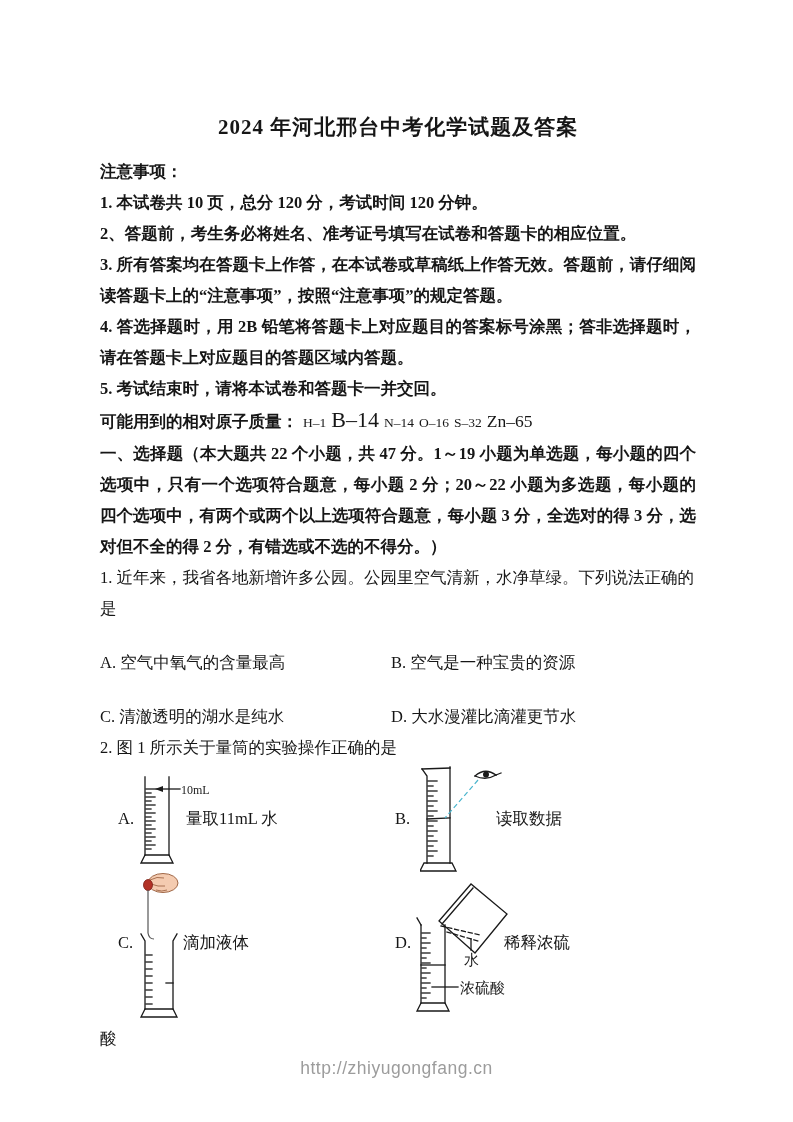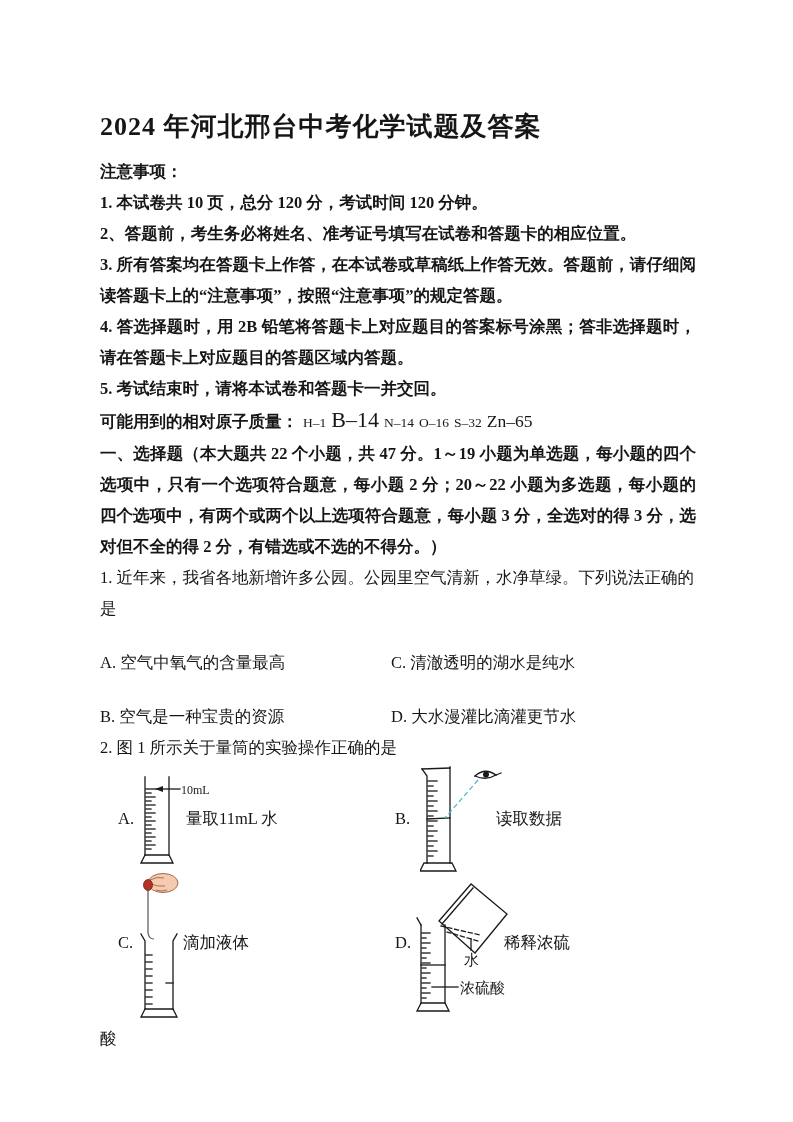--- a/index.html
+++ b/index.html
@@ -1,19 +1,19 @@
 <!DOCTYPE html>
 <html><head>
 <meta charset="utf-8">
 <style>
   html,body{margin:0;padding:0;background:#ffffff;}
   .page{position:relative;width:793px;height:1122px;background:#ffffff;overflow:hidden;
         font-family:"Liberation Serif","DejaVu Serif",serif;color:#161616;}
   .content{padding:112px 97px 0 100px;}
-  .title{text-align:left;font-size:26px;font-weight:bold;line-height:30px;margin:0 0 14px 0;letter-spacing:1px;}
+  .title{text-align:center;font-size:21px;font-weight:bold;line-height:30px;margin:0 0 14px 0;letter-spacing:1px;}
   p{margin:0;font-size:16.5px;line-height:31px;}
   .b{font-weight:bold;}
   .just{text-align:justify;}
   .atomic{white-space:nowrap;}
   .atomic .v{display:inline-block;margin-left:5px;font-family:"Liberation Serif",serif;}
   .v.s1{font-size:13.5px;}
   .v.s2{font-size:22px;}
   .v.s3{font-size:17.5px;}
   .opts{display:grid;grid-template-columns:291px auto;}
   .opts p{line-height:31px;margin-top:23px;}
@@ -41,22 +41,22 @@
     <p class="b just">4. 答选择题时，用 2B 铅笔将答题卡上对应题目的答案标号涂黑；答非选择题时，请在答题卡上对应题目的答题区域内答题。</p>
     <p class="b">5. 考试结束时，请将本试卷和答题卡一并交回。</p>
 
     <p class="atomic"><span class="b">可能用到的相对原子质量：</span><span class="v s1">H–1</span><span class="v s2">B–14</span><span class="v s1">N–14</span><span class="v s1">O–16</span><span class="v s1">S–32</span><span class="v s3">Zn–65</span></p>
 
     <p class="b just">一、选择题（本大题共 22 个小题，共 47 分。1～19 小题为单选题，每小题的四个选项中，只有一个选项符合题意，每小题 2 分；20～22 小题为多选题，每小题的四个选项中，有两个或两个以上选项符合题意，每小题 3 分，全选对的得 3 分，选对但不全的得 2 分，有错选或不选的不得分。）</p>
 
     <p>1. 近年来，我省各地新增许多公园。公园里空气清新，水净草绿。下列说法正确的是</p>
     <div class="opts">
       <p>A. 空气中氧气的含量最高</p>
+      <p>B. 空气是一种宝贵的资源</p>
       <p>C. 清澈透明的湖水是纯水</p>
-      <p>B. 空气是一种宝贵的资源</p>
       <p>D. 大水漫灌比滴灌更节水</p>
     </div>
 
     <p>2. 图 1 所示关于量筒的实验操作正确的是</p>
 
     <div class="figs">
 
       <span class="lbl" style="left:18px;top:46px">A.</span>
       <svg class="fig-svg" style="left:40px;top:12px" width="70" height="100" viewBox="0 0 70 100">
         <g class="ink">
@@ -178,13 +178,14 @@
         </g>
         <text x="52" y="90" font-size="15">水</text>
         <text x="48" y="118" font-size="15">浓硫酸</text>
       </svg>
       <span class="cap" style="left:404px;top:170px">稀释浓硫</span>
     </div>
 
     <p>酸</p>
   </div>
 
+  <div class="watermark">http://zhiyugongfang.cn</div>
 </div>
 
 </body></html>

